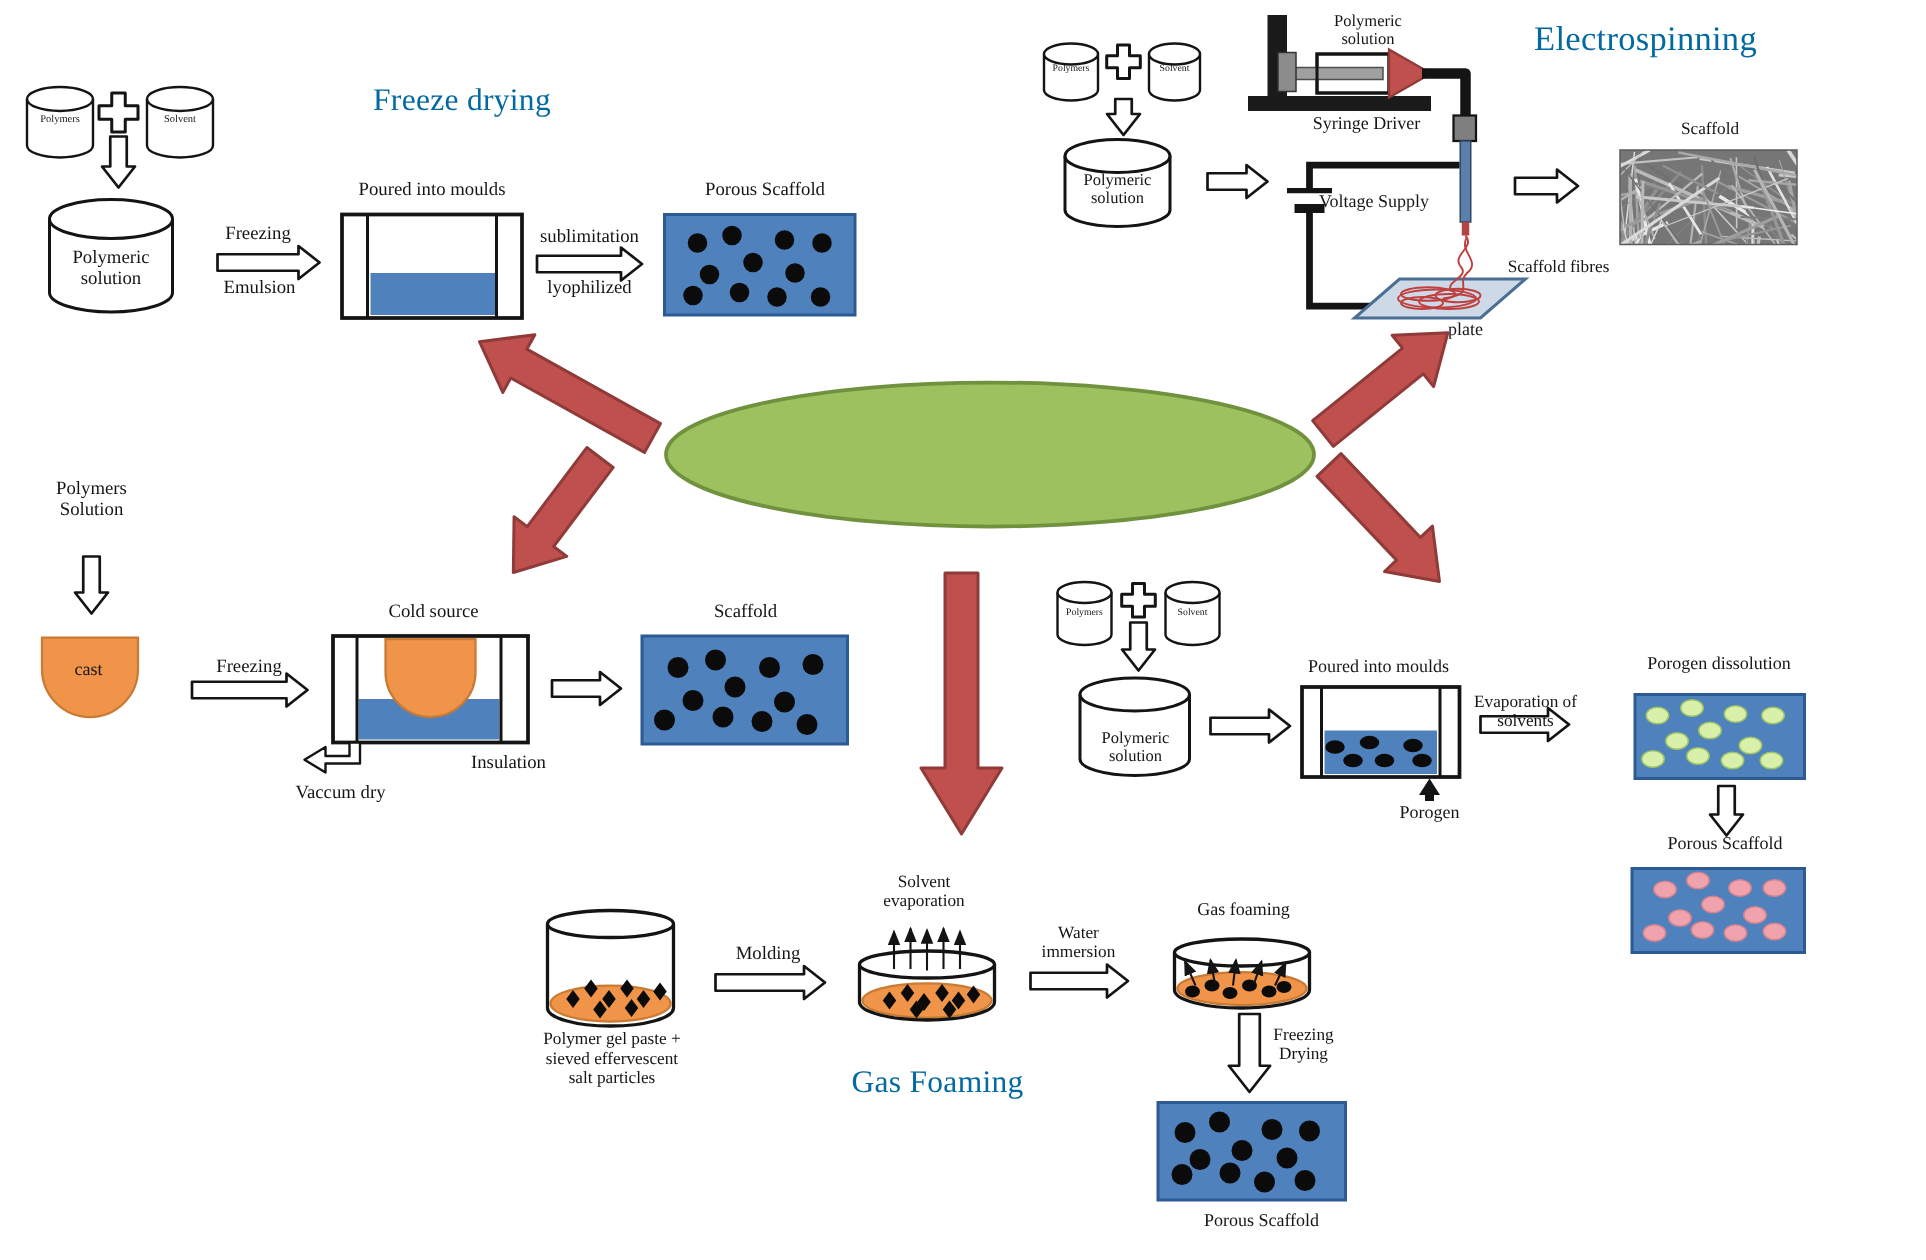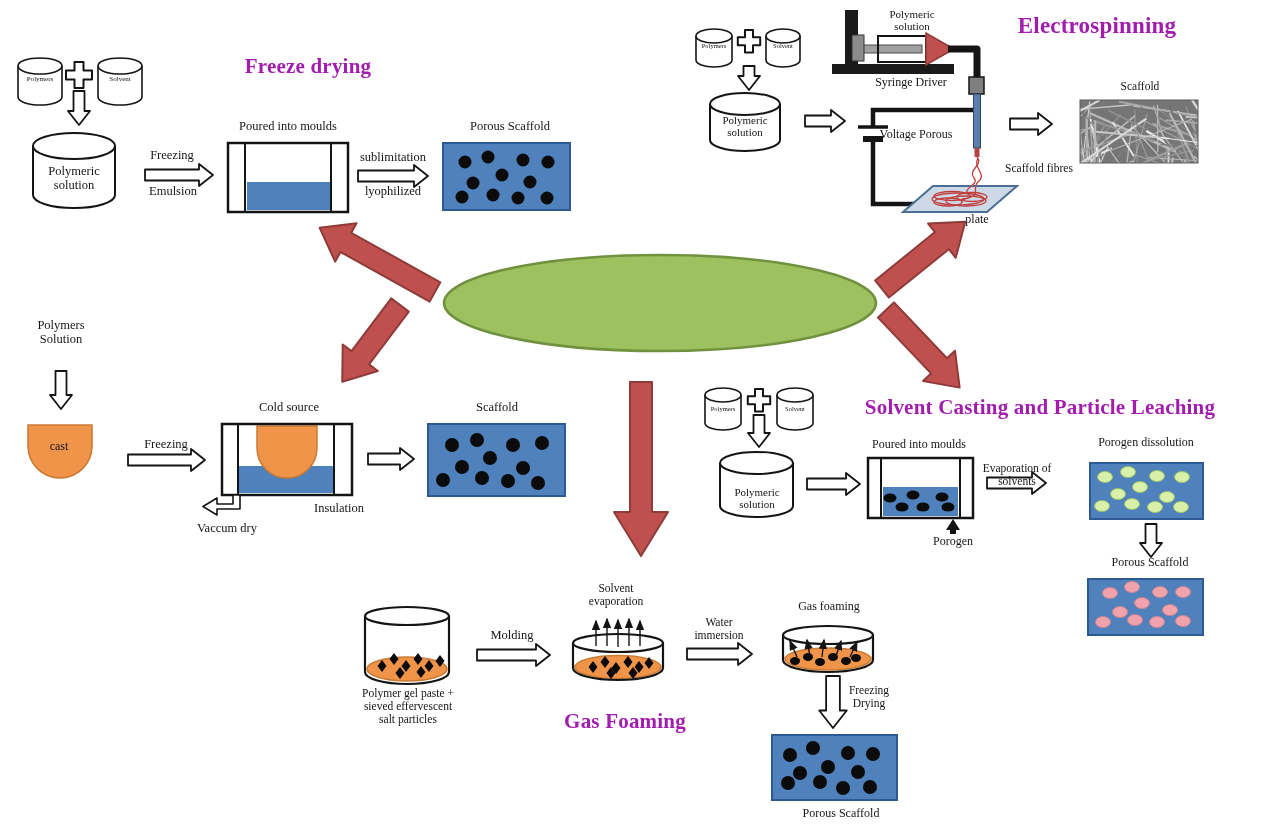--- a/index.html
+++ b/index.html
@@ -2,21 +2,21 @@
 <html style="--scaffold-blue: #4f81bd; --ellipse-green: #9dc15f; --ellipse-border: #70913e; --arrow-red: #c0504d; --arrow-red-border: #8e3b39; --orange: #f0944a; --porogen-green: #d9f0aa; --porogen-pink: #f1a3ad; --pore-black: #0b0b0b; --plate-blue: #cdd9e6;"><head>
 <meta charset="utf-8">
 <style>
   html,body{margin:0;padding:0;background:#fff;}
   #canvas{position:relative;width:1284px;height:840px;background:#fff;overflow:hidden;
           font-family:"Liberation Serif","DejaVu Serif",serif;}
   #shapes{position:absolute;left:0;top:0;}
   .lbl{position:absolute;transform:translateX(-50%);text-align:center;font-size:12.5px;
        line-height:1.12;color:#151515;white-space:normal;}
   .nw{white-space:nowrap;}
-  .ttl{font-weight:bold;font-size:21px;white-space:nowrap;color:#a21caf;letter-spacing:.2px;}
+  .ttl{font-weight:normal;font-size:21px;white-space:nowrap;color:#0369a1;letter-spacing:.2px;}
   .pre{white-space:pre;}
   .sm{font-size:11px;}
   .s12{font-size:12px;font-family:Liberation Serif, serif;}
   .s115{font-size:11.5px;}
   .xs{font-size:7px;}
   .xxs{font-size:6.5px;}
   .center-big{font-weight:bold;font-size:27px;white-space:nowrap;color:#0a0a0a;}
   .es-ttl{font-size:23px;}
   
   .oarrow{fill:#fff;stroke:#141414;stroke-width:1.8;stroke-linejoin:round;}
@@ -441,35 +441,34 @@
 <div class="lbl nw" style="left:393px;top:150px;">sublimitation</div>
 <div class="lbl nw" style="left:393px;top:184px;">lyophilized</div>
 <div class="lbl nw" style="left:510px;top:119px;">Porous Scaffold</div>
 
 <div class="lbl ttl es-ttl" style="left:1097px;top:13px;">Electrospinning</div>
 <div class="lbl xxs nw" style="left:714px;top:42px;">Polymers</div>
 <div class="lbl xxs nw" style="left:783px;top:42px;">Solvent</div>
 <div class="lbl sm" style="left:745px;top:114px;width:64px;">Polymeric solution</div>
 <div class="lbl sm" style="left:912px;top:8px;width:66px;">Polymeric solution</div>
 <div class="lbl s12 nw" style="left:911px;top:76px;">Syringe Driver</div>
-<div class="lbl s12 nw" style="left:916px;top:128px;">Voltage Porous</div>
-<div class="lbl s115 nw" style="left:1039px;top:162px;">Scaffold fibres</div>
+<div class="lbl s12 nw" style="left:916px;top:128px;">Voltage Supply</div>
+<div class="lbl s115 nw" style="left:1039px;top:172px;">Scaffold fibres</div>
 <div class="lbl s12 nw" style="left:977px;top:213px;">plate</div>
 <div class="lbl s115 nw" style="left:1140px;top:80px;">Scaffold</div>
 
 
 <div class="lbl" style="left:61px;top:318px;width:74px;">Polymers Solution</div>
 <div class="lbl s12 nw" style="left:59px;top:440px;">cast</div>
 <div class="lbl nw" style="left:166px;top:437px;">Freezing</div>
 <div class="lbl nw" style="left:289px;top:400px;text-align:center;">Cold source</div>
 <div class="lbl nw" style="left:339px;top:501px;">Insulation</div>
 <div class="lbl nw" style="left:227px;top:521px;">Vaccum dry</div>
 <div class="lbl nw" style="left:497px;top:400px;">Scaffold</div>
 
-<div class="lbl ttl" style="left:1040px;top:396px;">Solvent Casting and Particle Leaching</div>
 <div class="lbl xxs nw" style="left:723px;top:405px;">Polymers</div>
 <div class="lbl xxs nw" style="left:795px;top:405px;">Solvent</div>
 <div class="lbl sm" style="left:757px;top:486px;width:66px;">Polymeric solution</div>
 <div class="lbl s12 nw" style="left:919px;top:438px;">Poured into moulds</div>
 <div class="lbl s12 nw" style="left:953px;top:535px;">Porogen</div>
 <div class="lbl s115" style="left:1017px;top:462px;width:84px;">Evaporation of solvents</div>
 <div class="lbl s12 nw" style="left:1146px;top:436px;">Porogen dissolution</div>
 <div class="lbl s12 nw" style="left:1150px;top:556px;">Porous Scaffold</div>
 
 <div class="lbl ttl" style="left:625px;top:710px;">Gas Foaming</div>

